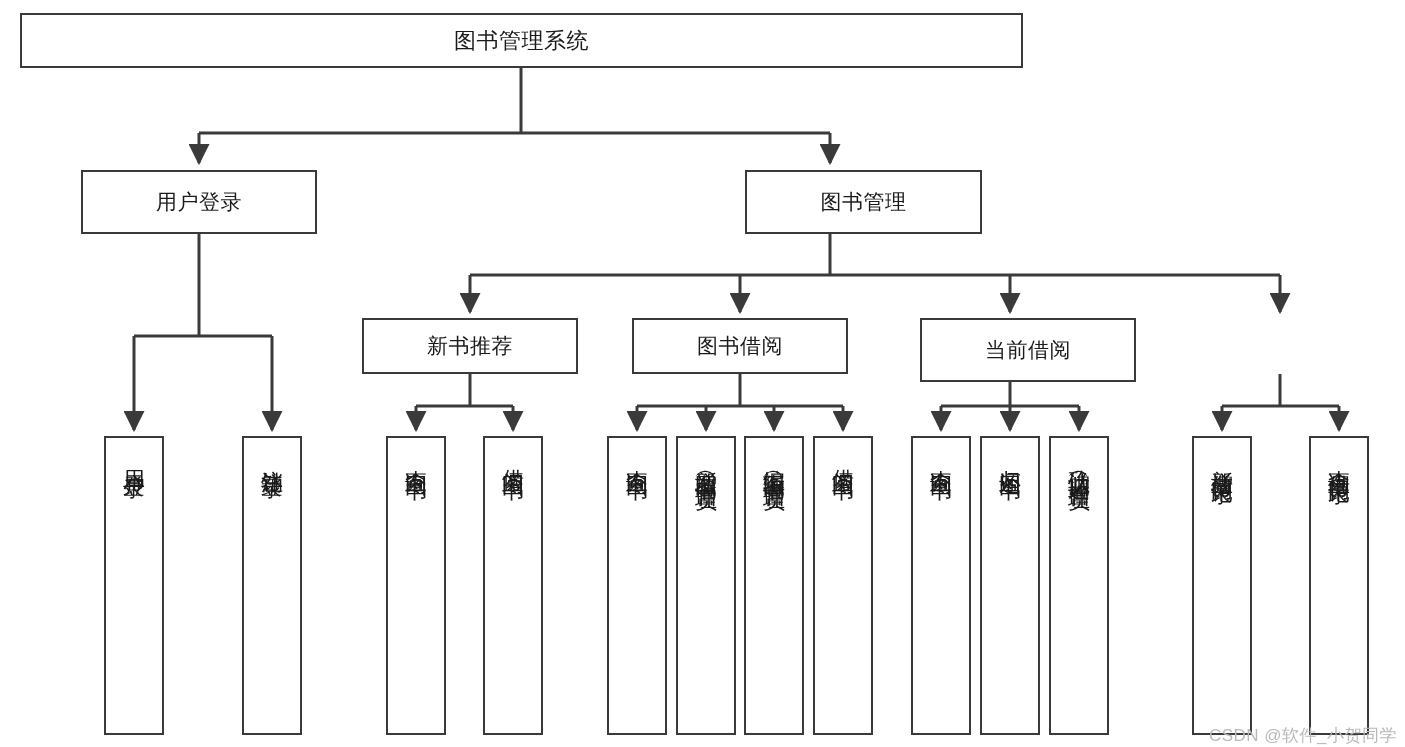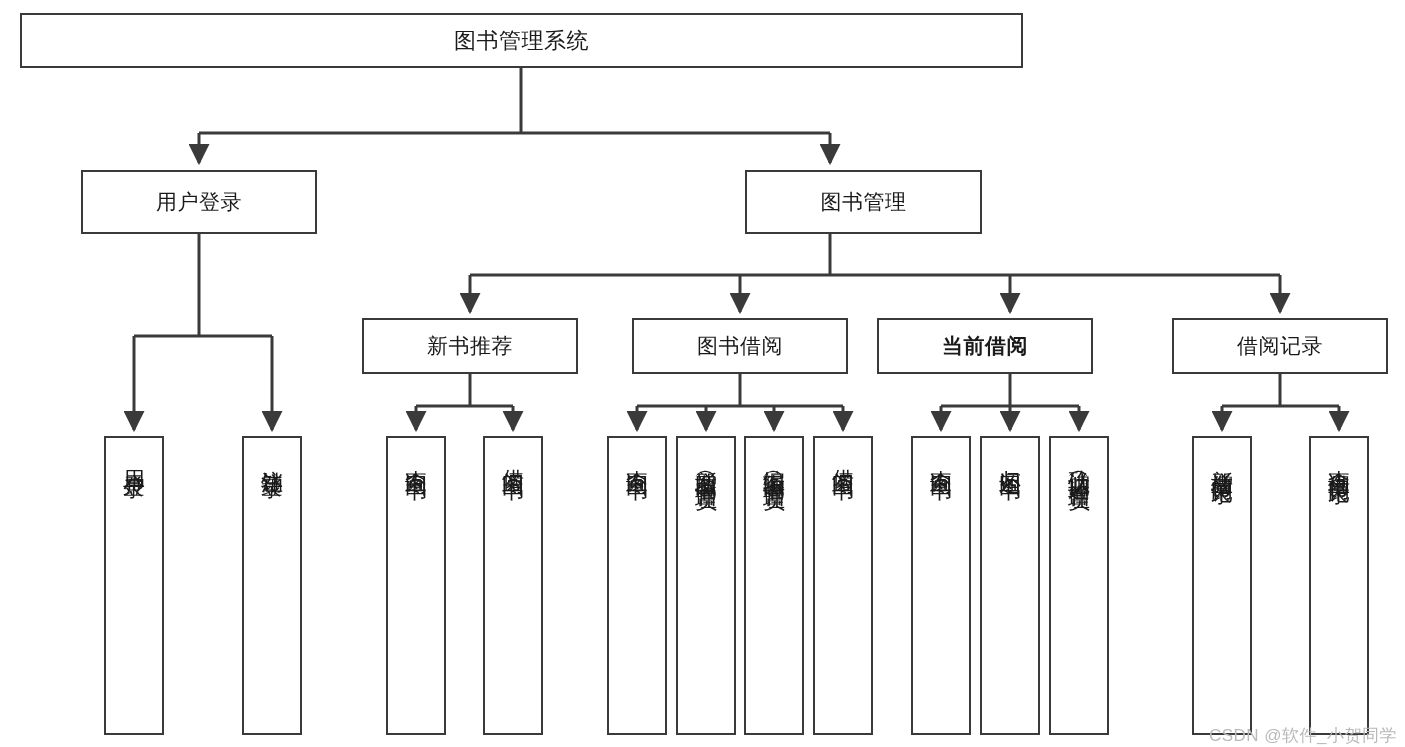--- a/index.html
+++ b/index.html
@@ -137,25 +137,22 @@
   <div class="node horiz" style="left:745px; top:170px; width:237px; height:64px;">
     <span class="label">图书管理</span>
   </div>
 
   <div class="node horiz" style="left:362px; top:318px; width:216px; height:56px;">
     <span class="label">新书推荐</span>
   </div>
   <div class="node horiz" style="left:632px; top:318px; width:216px; height:56px;">
     <span class="label">图书借阅</span>
   </div>
-  <div class="node horiz" style="left:877px; top:318px; width:216px; height:56px;font-weight:bold;">
+  <div class="node horiz" style="left:920px; top:318px; width:216px; height:64px;">
     <span class="label">当前借阅</span>
-  </div>
-  <div class="node horiz" style="left:1172px; top:318px; width:216px; height:56px;">
-    <span class="label">借阅记录</span>
   </div>
 
   <div class="node vert" style="left:104px; top:436px; width:60px; height:299px;">
     <span class="label">用户登录</span>
   </div>
   <div class="node vert" style="left:242px; top:436px; width:60px; height:299px;">
     <span class="label">注销登录</span>
   </div>
 
   <div class="node vert" style="left:386px; top:436px; width:60px; height:299px;">

